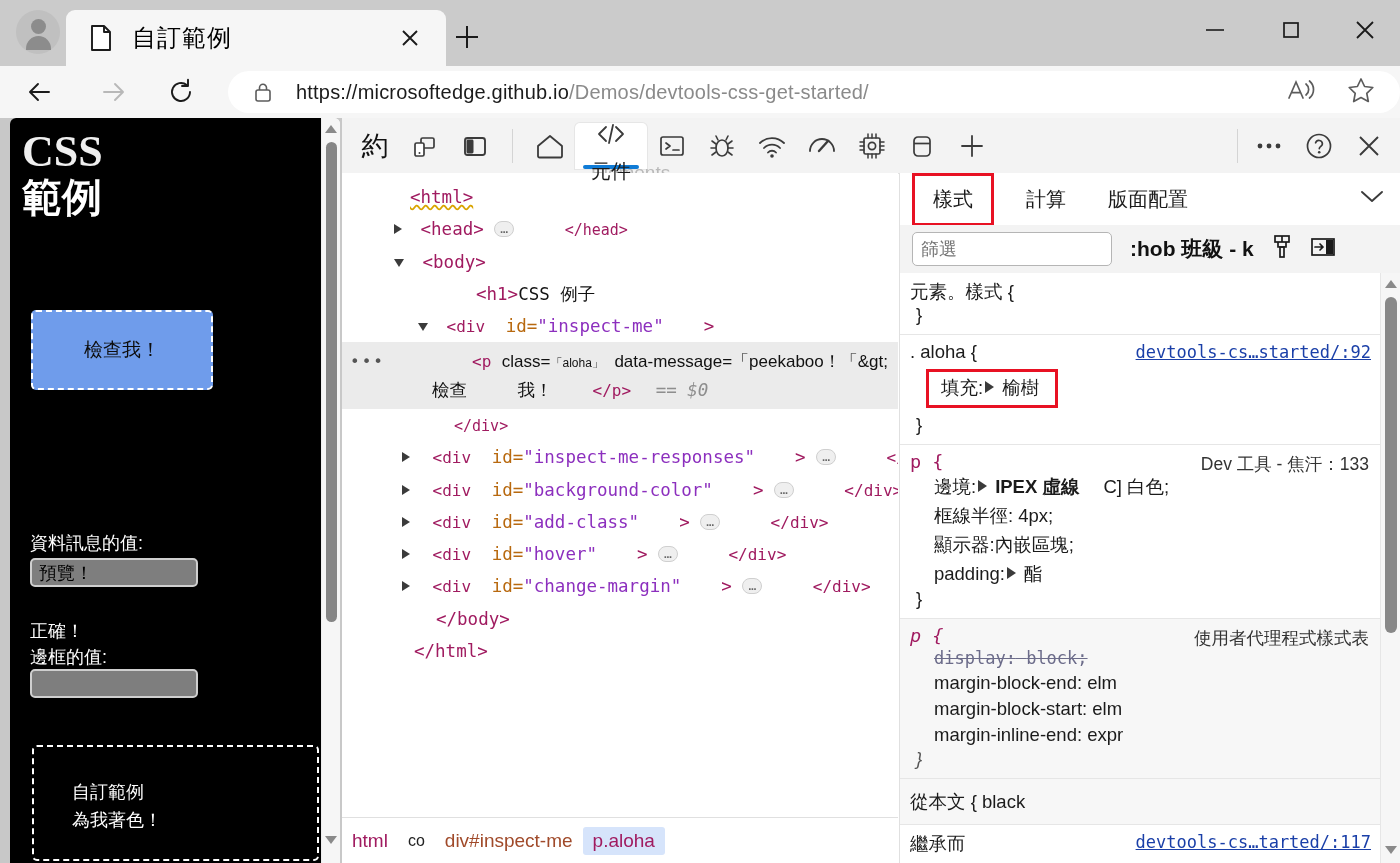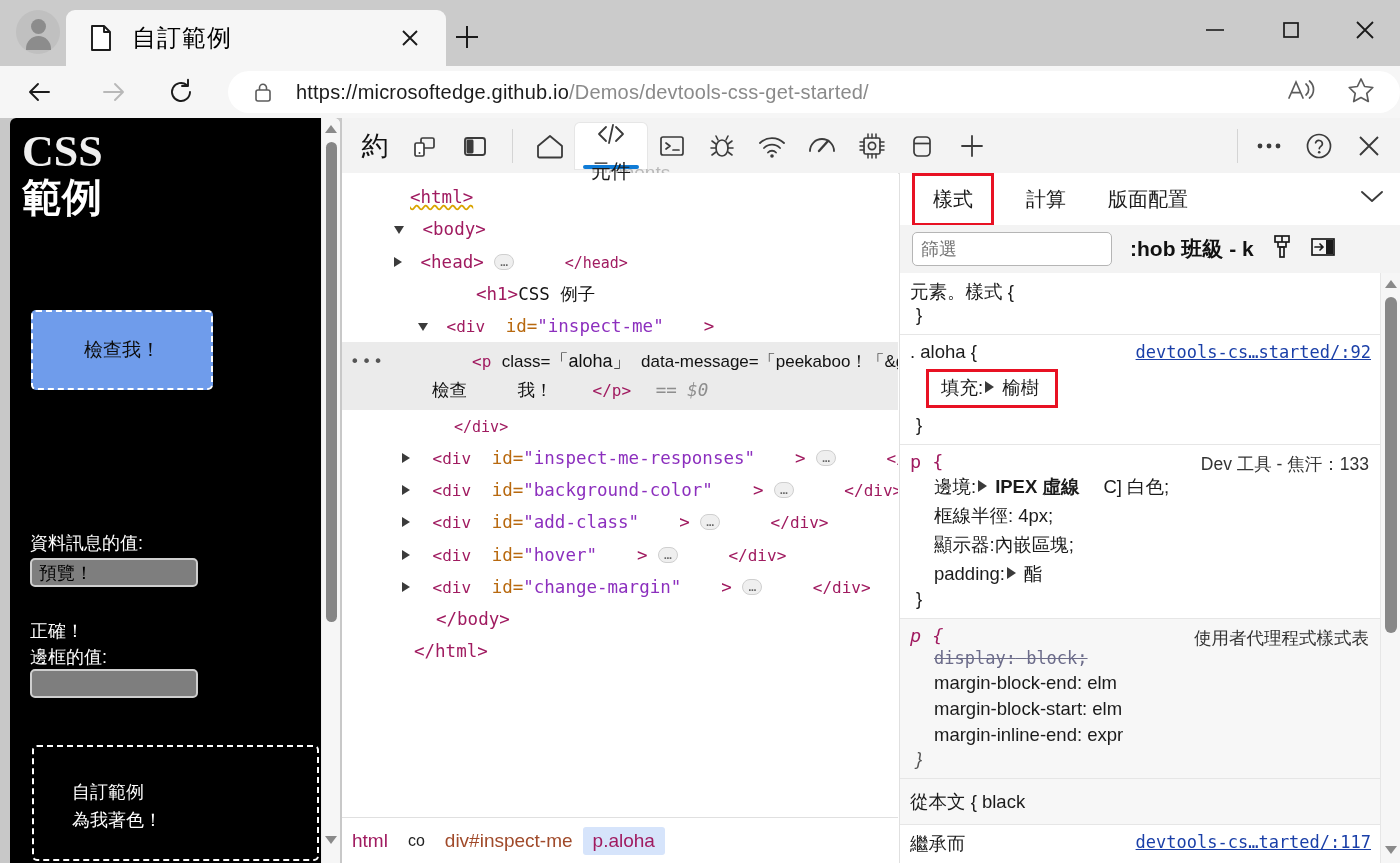--- a/index.html
+++ b/index.html
@@ -403,46 +403,46 @@
     </div>
 
     <div class="dom">
       <div style="padding:8px 0 0 28px;">
 
         <div class="row">
           <span class="tagp wavy">&lt;html&gt;</span>
         </div>
 
         <div class="row" style="padding-left:24px;">
-          <span class="tri d"></span>
-          <span class="tagp" style="margin-left:8px;">&lt;body&gt;</span>
-        </div>
-
-        <div class="row" style="padding-left:24px;">
           <span class="tri r"></span>
           <span class="tagp" style="margin-left:8px;">&lt;head&gt;</span>
           <span class="ellip">…</span>
           <span class="tagp" style="font-size:15px;">&lt;/head&gt;</span>
         </div>
 
+        <div class="row" style="padding-left:24px;">
+          <span class="tri d"></span>
+          <span class="tagp" style="margin-left:8px;">&lt;body&gt;</span>
+        </div>
+
         <div class="row" style="padding-left:66px;">
           <span class="tagp">&lt;h1&gt;</span><span style="color:#111;">CSS</span>&nbsp;<span class="cjk">例子</span>
         </div>
 
         <div class="row" style="padding-left:48px;">
           <span class="tri d"></span>
           <span class="tagp" style="margin-left:8px;font-size:16px;">&lt;div</span>
           <span class="attr" style="margin-left:10px;">id=</span><span class="val">"inspect-me"</span><span class="tagp">&gt;</span>
         </div>
 
         <div class="row sel" style="padding-left:0;margin-left:-28px;padding-top:6px;padding-bottom:6px;">
           <span class="dots3">•••</span>
           <div style="padding-left:90px;">
             <span class="tagp" style="font-size:16px;">&lt;p</span>
-            <span style="color:#111;font-family:'Liberation Sans',sans-serif;font-size:17px;">class=</span><span style="color:#111;font-family:'Liberation Sans',sans-serif;font-size:18px;">「aloha」</span>
+            <span style="color:#111;font-family:'Liberation Sans',sans-serif;font-size:17px;">class=</span><span style="color:#111;font-family:'Liberation Sans',sans-serif;font-size:12px;">「aloha」</span>
             <span style="color:#111;font-family:'Liberation Sans',sans-serif;font-size:17px;">data-message=</span><span style="color:#111;font-family:'Liberation Sans',sans-serif;font-size:17px;">「peekaboo！「&amp;gt;</span>
           </div>
           <div style="padding-left:90px;padding-top:2px;">
             <span class="cjk">檢查</span>
             <span class="cjk" style="margin-left:40px;">我！</span><span class="tagp" style="font-size:16px;">&lt;/p&gt;</span>
             <span class="gray" style="margin-left:14px;font-style:italic;">==  $0</span>
           </div>
         </div>
 
         <div class="row" style="padding-left:44px;">

